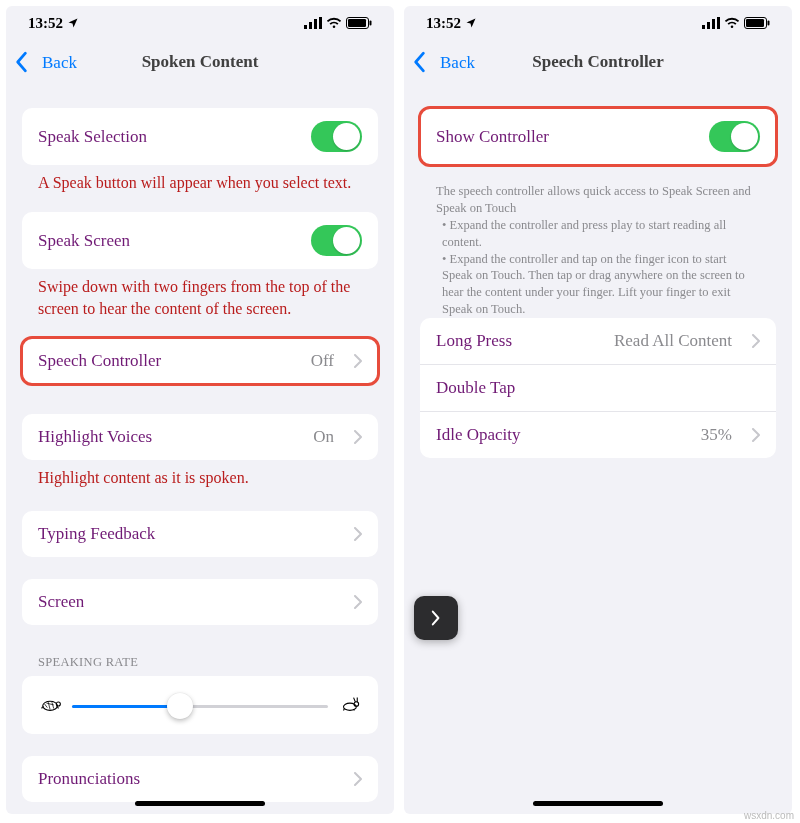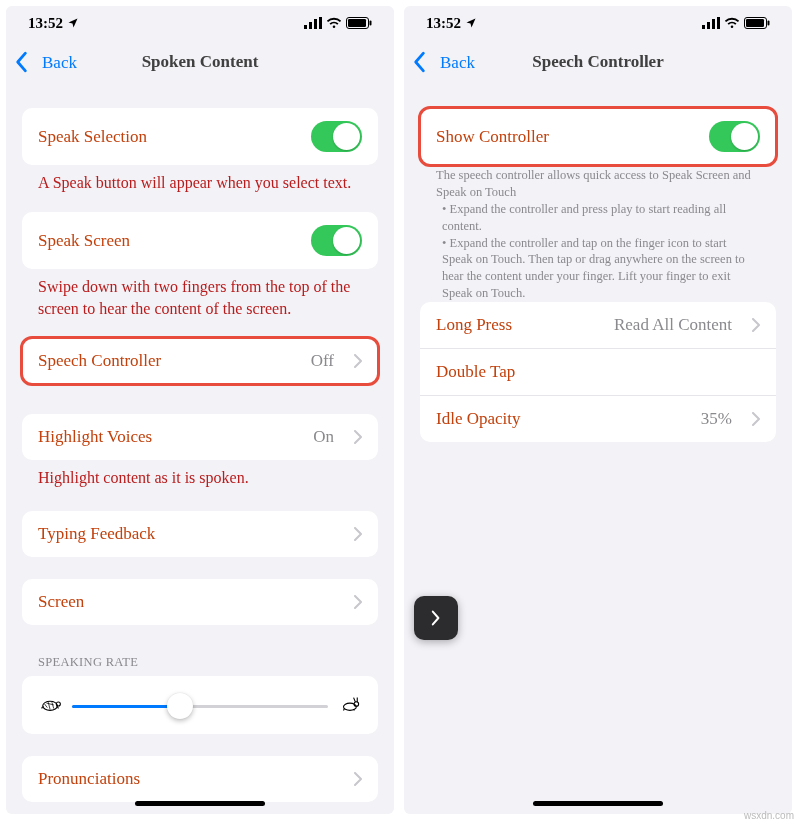--- a/index.html
+++ b/index.html
@@ -77,21 +77,21 @@
     display:flex;
     align-items:center;
     justify-content:space-between;
     padding: 13px 16px;
     min-height: 44px;
     border-top: 0.5px solid #e5e5ea;
   }
   .cell:first-child { border-top:none; }
   .cell-label {
     font-size:17px;
-    color:#c2410c;
+    color:#701a75;
   }
   .cell-value {
     font-size:17px;
     color:#8a8a8e;
     display:flex;
     align-items:center;
     gap:20px;
   }
   .chevron {
     color:#c7c7cc;
@@ -185,21 +185,21 @@
     position:absolute;
     right:6px;
     bottom:2px;
     font-size:10px;
     color:#bbb;
   }
   .no-mt { margin-top: 0;}
   .desc-block {
     font-size: 12.5px;
     color:#8a8a8e;
-    padding: 2px 16px 0 16px;
+    padding: 18px 16px 0 16px;
     line-height:1.35;
   }
   .desc-block .bullet { padding-left: 6px; }
 </style>
 </head>
 <body>
 
 <div class="screens">
 
   <div class="phone">

